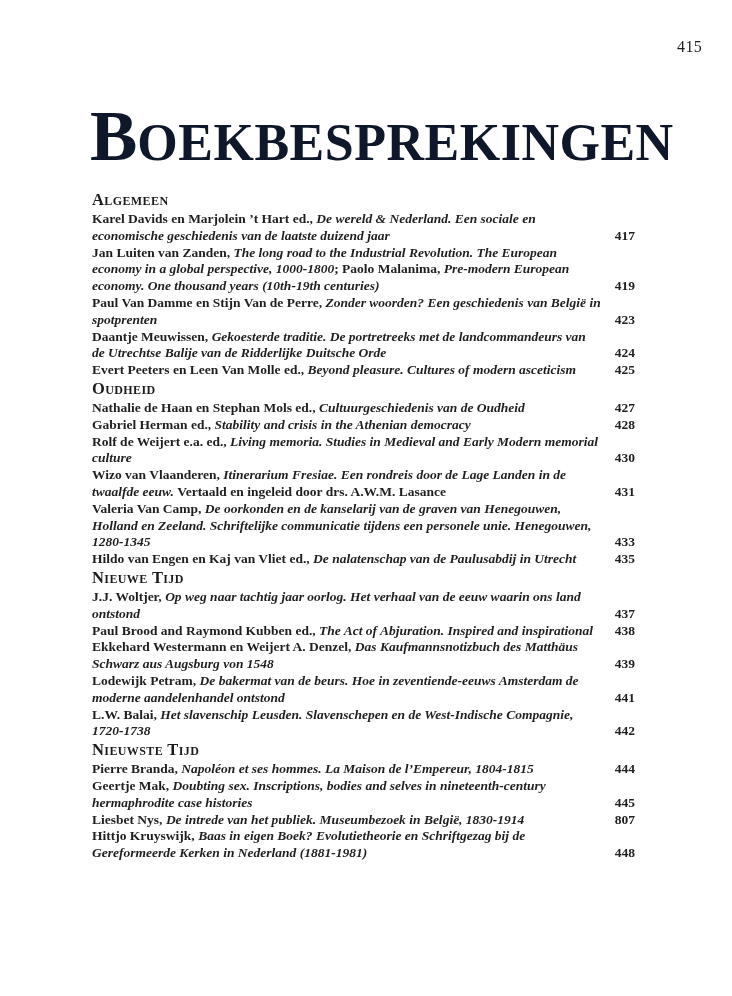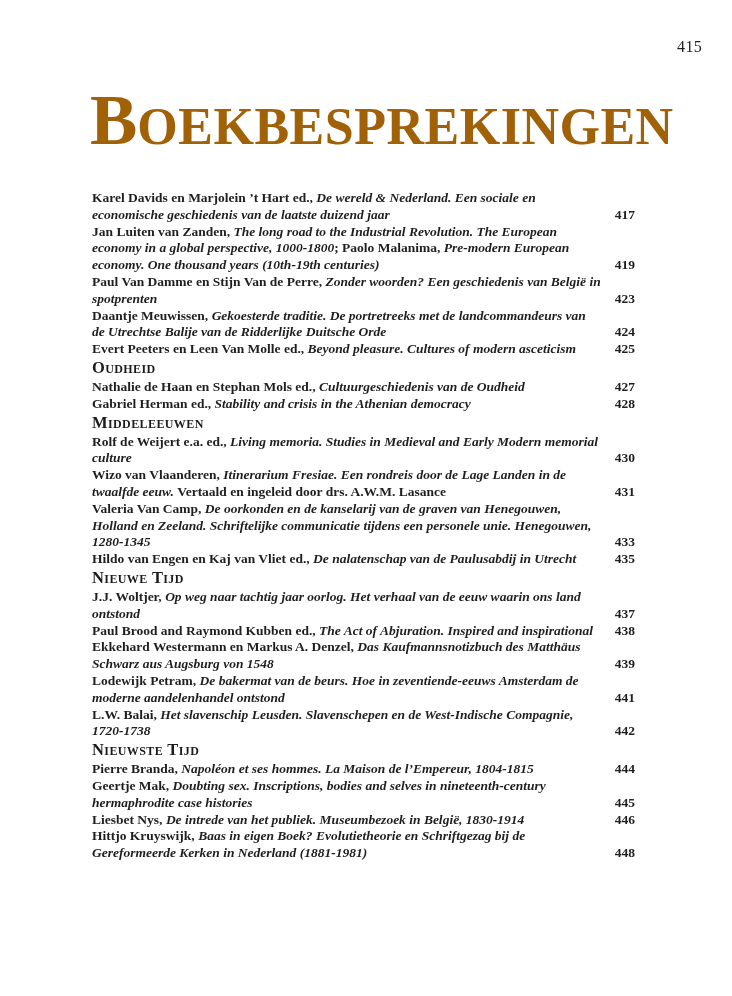--- a/index.html
+++ b/index.html
@@ -12,22 +12,22 @@
     overflow: hidden;
   }
   .page-num {
     position: absolute;
     top: 38px; right: 30px;
     font-size: 16px;
     letter-spacing: 0.3px;
   }
   .doc-title {
     position: absolute;
-    top: 64px; left: 90px;
-    color: #a16207;
+    top: 80px; left: 90px;
+    color: #0f172a;
     white-space: nowrap;
     line-height: 1;
   }
   .doc-title .initial { font-size: 71px; }
   .doc-title .rest   { font-size: 52px; letter-spacing: 0.5px; }
   .sections {
     position: absolute;
     top: 190px; left: 92px;
     width: 543px;
   }
@@ -60,20 +60,21 @@
 </style>
 </head>
 <body>
 
 <div class="page-num">415</div>
 
 <h1 class="doc-title"><span class="initial">B</span><span class="rest">OEKBESPREKINGEN</span></h1>
 
 <div class="sections" id="sections">
     <section class="section">
+      <h2 class="section-heading">Algemeen</h2>
       <div class="entry">
         <p class="entry-text"><span class="seg">Karel Davids en Marjolein ’t Hart ed., </span><span class="seg italic">De wereld &amp; Nederland. Een sociale en economische geschiedenis van de laatste duizend jaar</span></p>
         <span class="entry-page">417</span>
       </div>
       <div class="entry">
         <p class="entry-text"><span class="seg">Jan Luiten van Zanden, </span><span class="seg italic">The long road to the Industrial Revolution. The European economy in a global perspective, 1000-1800</span><span class="seg">; Paolo Malanima, </span><span class="seg italic">Pre-modern European economy. One thousand years (10th-19th centuries)</span></p>
         <span class="entry-page">419</span>
       </div>
       <div class="entry">
         <p class="entry-text"><span class="seg">Paul Van Damme en Stijn Van de Perre, </span><span class="seg italic">Zonder woorden? Een geschiedenis van België in spotprenten</span></p>
@@ -93,21 +94,20 @@
       <div class="entry">
         <p class="entry-text"><span class="seg">Nathalie de Haan en Stephan Mols ed., </span><span class="seg italic">Cultuurgeschiedenis van de Oudheid</span></p>
         <span class="entry-page">427</span>
       </div>
       <div class="entry">
         <p class="entry-text"><span class="seg">Gabriel Herman ed., </span><span class="seg italic">Stability and crisis in the Athenian democracy</span></p>
         <span class="entry-page">428</span>
       </div>
     </section>
     <section class="section">
-      <h2 class="section-heading">Middeleeuwen</h2>
       <div class="entry">
         <p class="entry-text"><span class="seg">Rolf de Weijert e.a. ed., </span><span class="seg italic">Living memoria. Studies in Medieval and Early Modern memorial culture</span></p>
         <span class="entry-page">430</span>
       </div>
       <div class="entry">
         <p class="entry-text"><span class="seg">Wizo van Vlaanderen, </span><span class="seg italic">Itinerarium Fresiae. Een rondreis door de Lage Landen in de twaalfde eeuw.</span><span class="seg"> Vertaald en ingeleid door drs. A.W.M. Lasance</span></p>
         <span class="entry-page">431</span>
       </div>
       <div class="entry">
         <p class="entry-text"><span class="seg">Valeria Van Camp, </span><span class="seg italic">De oorkonden en de kanselarij van de graven van Henegouwen, Holland en Zeeland. Schriftelijke communicatie tijdens een personele unie. Henegouwen, 1280-1345</span></p>
@@ -122,21 +122,21 @@
       <h2 class="section-heading">Nieuwe Tijd</h2>
       <div class="entry">
         <p class="entry-text"><span class="seg">J.J. Woltjer, </span><span class="seg italic">Op weg naar tachtig jaar oorlog. Het verhaal van de eeuw waarin ons land ontstond</span></p>
         <span class="entry-page">437</span>
       </div>
       <div class="entry">
         <p class="entry-text"><span class="seg">Paul Brood and Raymond Kubben ed., </span><span class="seg italic">The Act of Abjuration. Inspired and inspirational</span></p>
         <span class="entry-page">438</span>
       </div>
       <div class="entry">
-        <p class="entry-text"><span class="seg">Ekkehard Westermann en Markus A. Denzel, </span><span class="seg italic">Das Kaufmannsnotizbuch des Matthäus Schwarz aus Augsburg von 1548</span></p>
+        <p class="entry-text"><span class="seg">Ekkehard Westermann en Weijert A. Denzel, </span><span class="seg italic">Das Kaufmannsnotizbuch des Matthäus Schwarz aus Augsburg von 1548</span></p>
         <span class="entry-page">439</span>
       </div>
       <div class="entry">
         <p class="entry-text"><span class="seg">Lodewijk Petram, </span><span class="seg italic">De bakermat van de beurs. Hoe in zeventiende-eeuws Amsterdam de moderne aandelenhandel ontstond</span></p>
         <span class="entry-page">441</span>
       </div>
       <div class="entry">
         <p class="entry-text"><span class="seg">L.W. Balai, </span><span class="seg italic">Het slavenschip Leusden. Slavenschepen en de West-Indische Compagnie, 1720-1738</span></p>
         <span class="entry-page">442</span>
       </div>
@@ -146,20 +146,20 @@
       <div class="entry">
         <p class="entry-text"><span class="seg">Pierre Branda, </span><span class="seg italic">Napoléon et ses hommes. La Maison de l’Empereur, 1804-1815</span></p>
         <span class="entry-page">444</span>
       </div>
       <div class="entry">
         <p class="entry-text"><span class="seg">Geertje Mak, </span><span class="seg italic">Doubting sex. Inscriptions, bodies and selves in nineteenth-century hermaphrodite case histories</span></p>
         <span class="entry-page">445</span>
       </div>
       <div class="entry">
         <p class="entry-text"><span class="seg">Liesbet Nys, </span><span class="seg italic">De intrede van het publiek. Museumbezoek in België, 1830-1914</span></p>
-        <span class="entry-page">446</span>
+        <span class="entry-page">807</span>
       </div>
       <div class="entry">
         <p class="entry-text"><span class="seg">Hittjo Kruyswijk, </span><span class="seg italic">Baas in eigen Boek? Evolutietheorie en Schriftgezag bij de Gereformeerde Kerken in Nederland (1881-1981)</span></p>
         <span class="entry-page">448</span>
       </div>
     </section>
   </div>
 
 </body></html>

